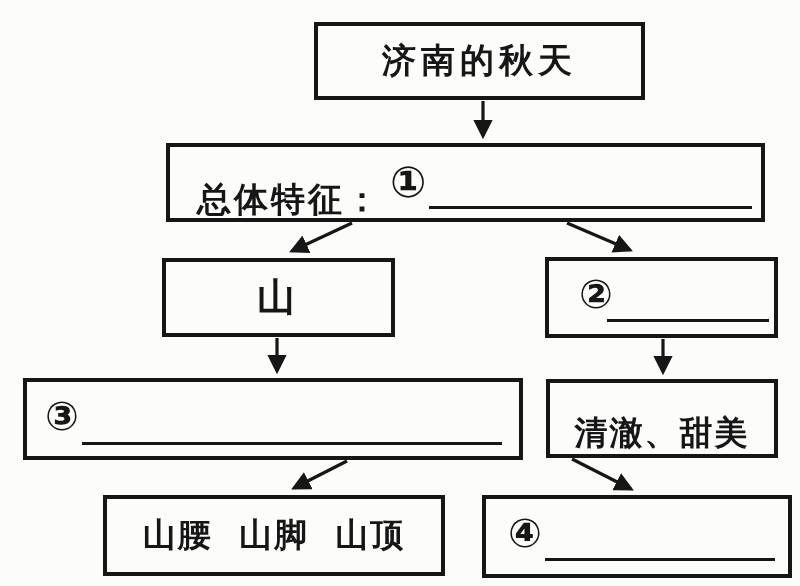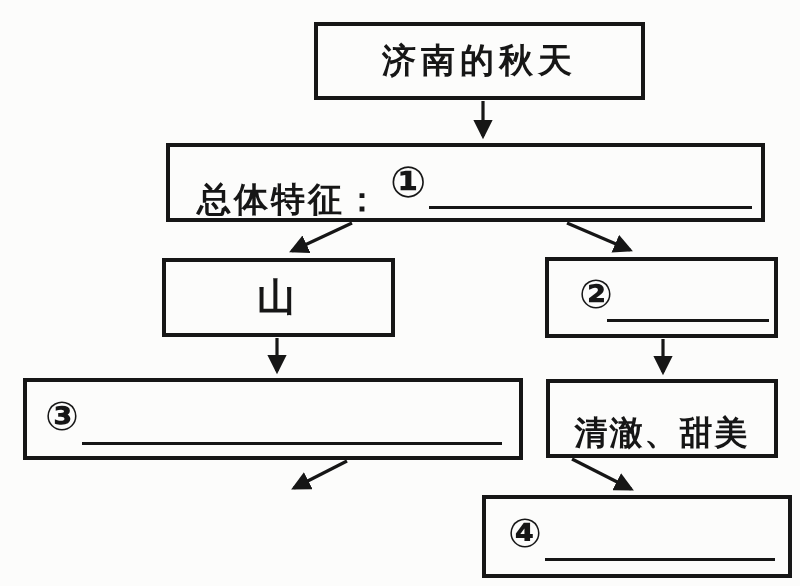--- a/index.html
+++ b/index.html
@@ -110,19 +110,22 @@
 
   <div class="node n-3">
     <span class="numeral">③</span>
     <span class="blank-line bl-3"></span>
   </div>
 
   <div class="node n-water centered">
     <span class="node-text">清澈、甜美</span>
   </div>
 
+  <div class="node n-levels centered">
+    <span class="node-text">山腰 山脚 山顶</span>
+  </div>
 
   <div class="node n-4">
     <span class="numeral">④</span>
     <span class="blank-line bl-4"></span>
   </div>
 
 </div>
 
 </body></html>

